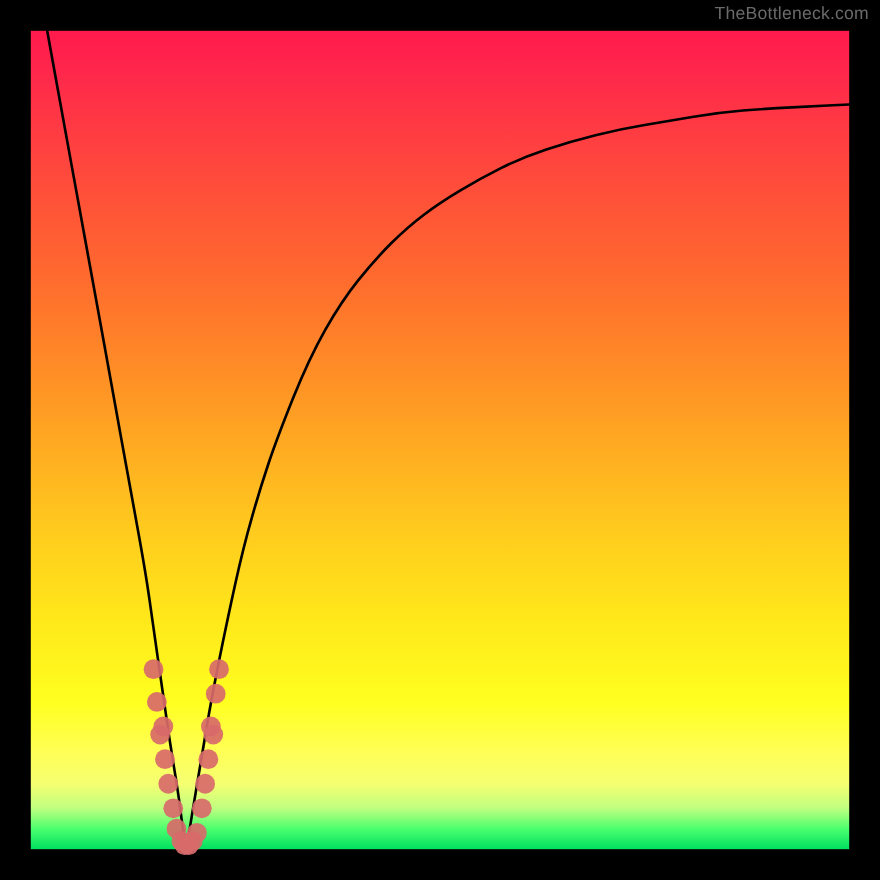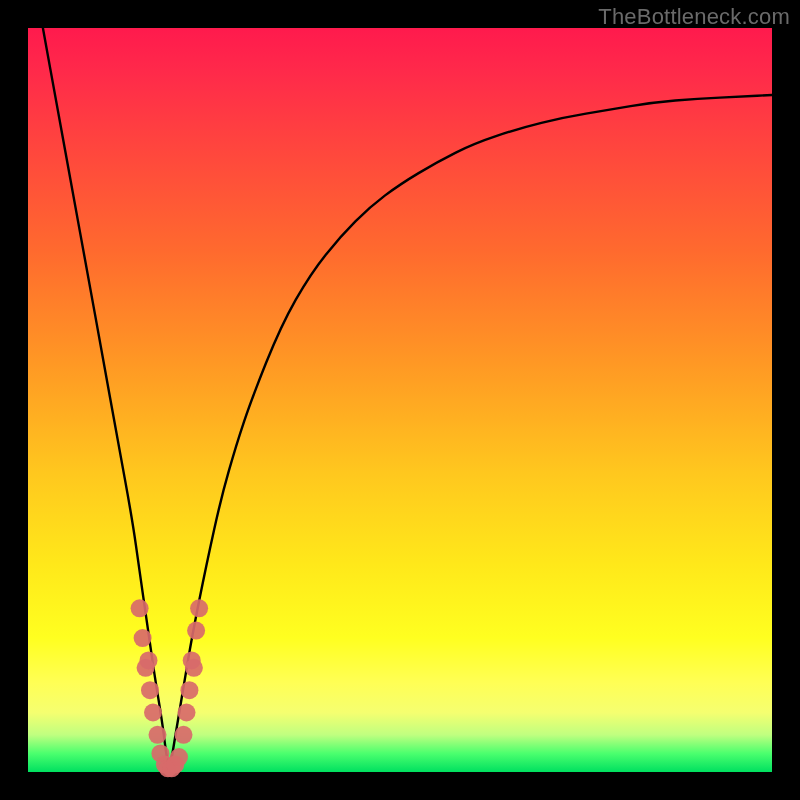--- a/index.html
+++ b/index.html
@@ -40,21 +40,21 @@
       #c0ff80 95%,
       #4bff6e 97.5%,
       #00e060 100%
     );
   }
   .watermark {
     position: absolute;
     top: 4px;
     right: 10px;
     color: #6a6a6a;
-    font-size: 22px;
+    font-size: 16px;
     letter-spacing: 0.2px;
     font-weight: 400;
   }
   svg.curve {
     position: absolute;
     top: 0; left: 0;
     width: 744px;
     height: 744px;
     overflow: visible;
   }

